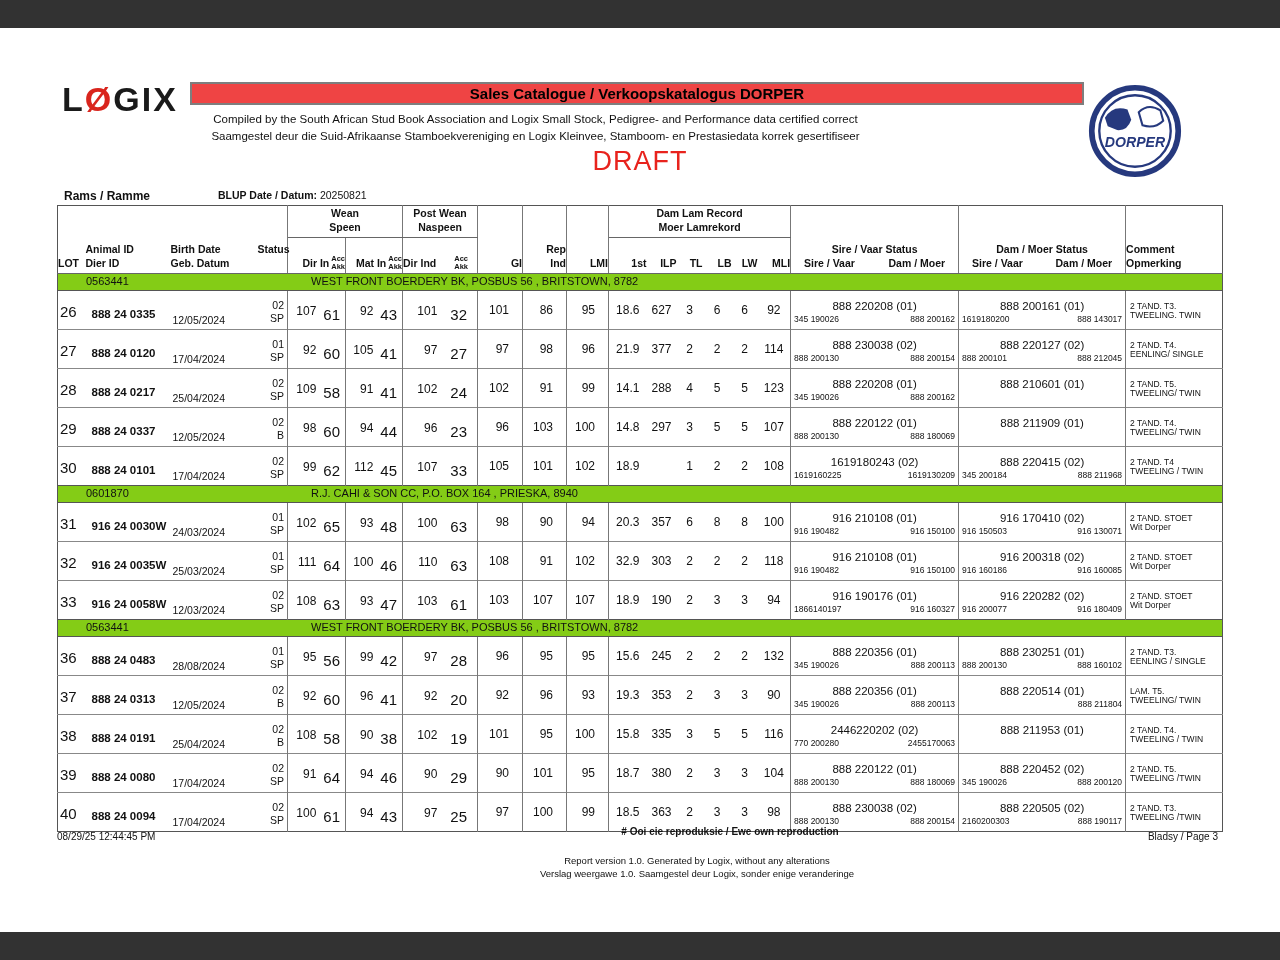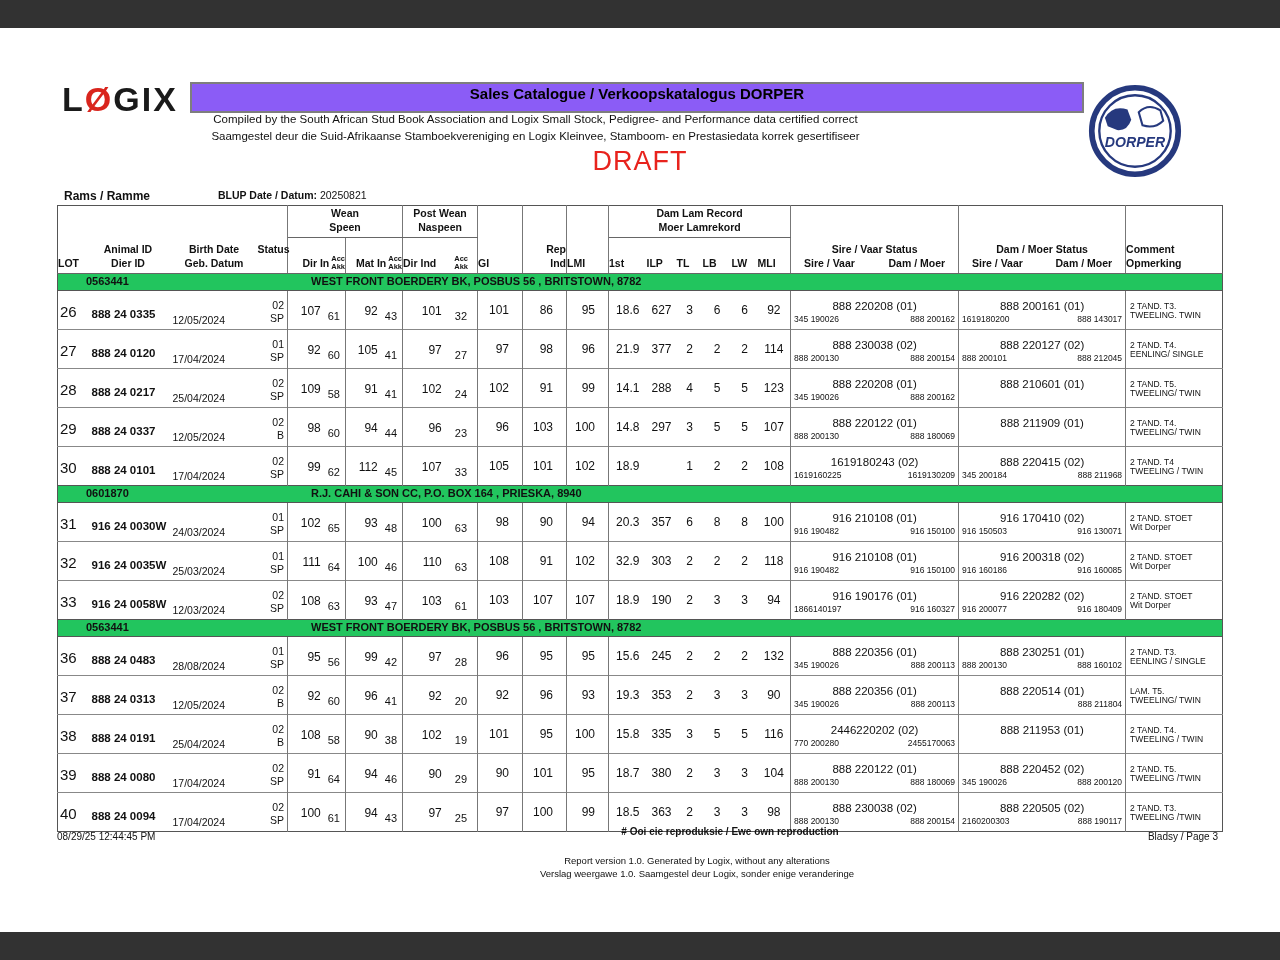--- a/index.html
+++ b/index.html
@@ -5,22 +5,22 @@
   * { margin:0; padding:0; box-sizing:border-box; }
   html,body { width:1280px; height:960px; background:#fff; overflow:hidden;
     font-family:"Liberation Sans", sans-serif; color:#111; position:relative; }
   .bar { position:absolute; left:0; width:1280px; height:28px; background:#323232; }
   .bar.top { top:0; } .bar.bottom { top:932px; }
 
   
   .logix { position:absolute; left:62px; top:82px; font-family:Liberation Sans, sans-serif;
     font-weight:bold; font-size:34px; letter-spacing:2px; color:#1a1a1a; line-height:1; }
   .logix .red-o { color:#d9251d; }
-  .title-bar { position:absolute; left:190px; top:82px; width:894px; height:31px;
-    background:#8b5cf6; border:2px solid #7e7e7e; text-align:center;
+  .title-bar { position:absolute; left:190px; top:82px; width:894px; height:23px;
+    background:#ef4444; border:2px solid #7e7e7e; text-align:center;
     font-size:15px; font-weight:bold; line-height:19px; color:#000; }
   .subtitle { position:absolute; left:0; width:1071px; text-align:center; font-size:11.5px; color:#111; }
   .sub1 { top:113px; } .sub2 { top:130px; }
   .draft { position:absolute; left:0; top:146px; width:1280px; text-align:center;
     font-size:27px; color:#e8231d; letter-spacing:1px; }
   .dorper-badge { position:absolute; left:1088px; top:84px; }
 
   .section-line { position:absolute; left:0; top:189px; width:1280px; height:16px; }
   .section-title { position:absolute; left:64px; font-size:12px; font-weight:bold; }
   .blup { position:absolute; left:218px; font-size:10.5px; }
@@ -29,53 +29,53 @@
   
   table.cat { position:absolute; left:57px; top:205px; width:1165px;
     border-collapse:collapse; table-layout:fixed; border:1px solid #555; }
   .cat th, .cat td { border:none; overflow:visible; }
   .cat thead th { font-weight:bold; vertical-align:bottom; font-size:10.5px;
     line-height:14px; padding:0 0 3px 0; border-bottom:1px solid #666; }
   tr.h1 { height:28px; } tr.h2 { height:36px; }
   .vr { border-right:1px solid #777 !important; }
   th.grp { vertical-align:middle; text-align:center; line-height:11px; padding:0; }
   th.lot-h { text-align:left; padding-left:1px; }
-  th.animal-h, th.birth-h { text-align:center; }
+  th.animal-h, th.birth-h { text-align:left; }
   th.animal-h { padding-left:10px; } th.birth-h { padding-left:8px; }
   th.status-h { text-align:right; padding-right:2px; }
   th.acc-h { text-align:right; padding-right:2px; }
   th.dirind-h { text-align:left; padding-left:6px; }
   th.dirind-h .accstack { margin-left:18px; }
   .accstack { display:inline-block; font-size:7.5px; line-height:7.5px;
     text-align:left; margin-left:2px; vertical-align:-2px; font-weight:bold; }
-  th.gi-h, th.lmi-h, th.dl-h { text-align:left; }
+  th.gi-h, th.lmi-h, th.dl-h { text-align:right; }
   th.rep-h { text-align:right; padding-right:7px; }
   th.pstat .ptitle { text-align:center; font-size:10.5px; }
   th.pstat .psubs { display:flex; justify-content:space-between; padding:0 13px; font-size:10.5px; }
   th.comment-h { text-align:left; padding-left:6px; }
 
   tr.group-row { height:17px; }
-  td.group-cell { background:#22c55e; border-top:1px solid #555; border-bottom:1px solid #555;
-    position:relative; font-weight:bold; font-size:11px; }
+  td.group-cell { background:#84cc16; border-top:1px solid #555; border-bottom:1px solid #555;
+    position:relative; font-weight:normal; font-size:11px; }
   .gcode { position:absolute; left:28px; top:1px; }
   .gname { position:absolute; left:253px; top:1px; }
 
   tr.data-row { height:39px; }
   tr.data-row td { border-top:1px solid #888; vertical-align:middle; }
   td.lot { vertical-align:top; font-size:15px; padding:2px 0 0 2px; }
   td.animal { vertical-align:top; font-weight:bold; font-size:11.5px;
     padding:7px 0 0 6px; white-space:nowrap; }
   td.birth { vertical-align:top; font-size:10.5px; padding:20px 0 0 2px; }
   td.status { vertical-align:top; text-align:right; font-size:10.5px;
     line-height:13px; padding:3px 3px 0 0; }
   td.wd, td.wm, td.pd { text-align:right; }
   td.wd, td.wm { padding-right:5px; }
   td.pd { padding-right:10px; }
   .num { font-size:12px; }
-  .acc { font-size:11px; position:relative; top:5px; margin-left:7px; display:inline-block; }
+  .acc { font-size:15px; position:relative; top:5px; margin-left:7px; display:inline-block; }
   td.pd .acc { margin-left:13px; }
   td.idx { text-align:right; padding-right:13px; font-size:12px; }
   td.dl { text-align:center; font-size:12px; }
   td.sire, td.dam { vertical-align:top; }
   .sid { font-size:11.5px; text-align:center; padding-top:3px; line-height:13px; }
   .subids { display:flex; justify-content:space-between; font-size:8.5px;
     padding:1px 3px 0 3px; min-height:10px; line-height:10px; }
   td.comment { vertical-align:top; font-size:8.5px; line-height:9.5px; padding:2px 16px 0 4px; }
 
   

